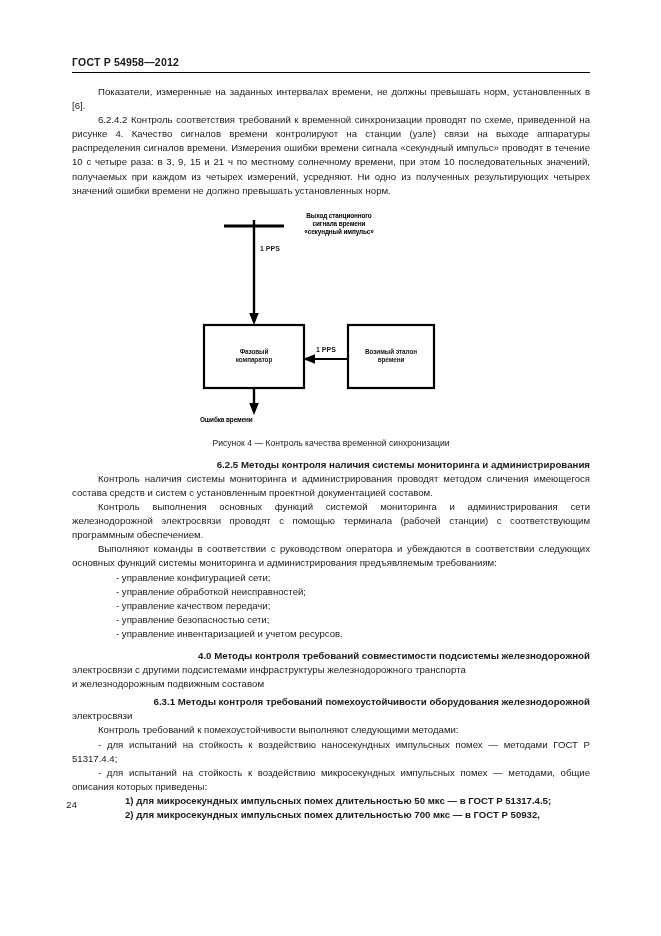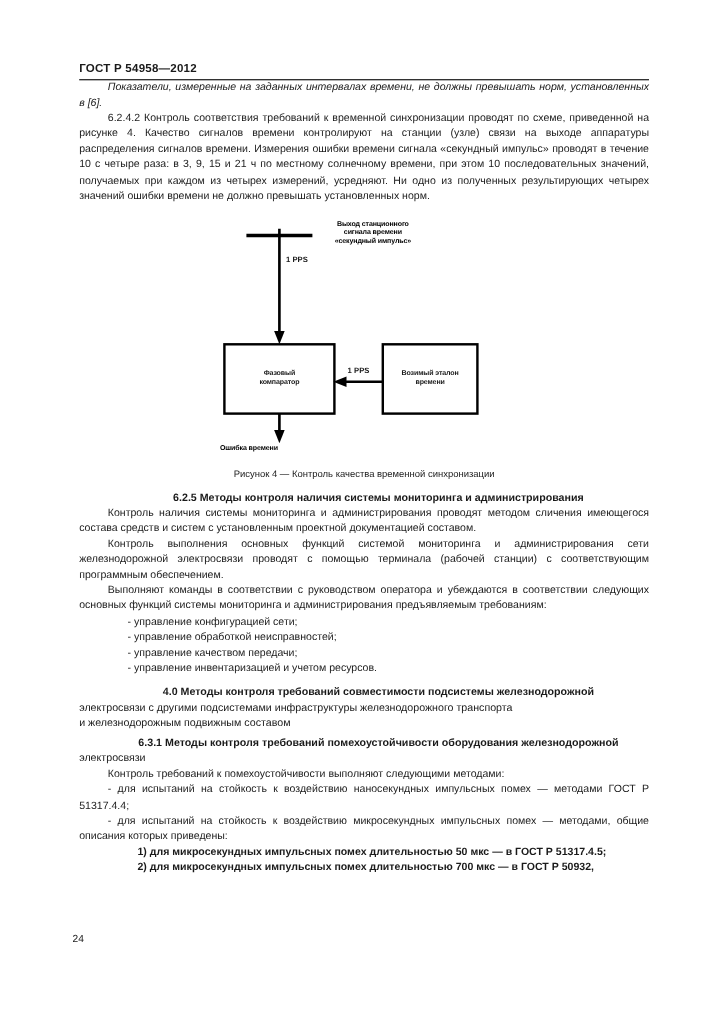--- a/index.html
+++ b/index.html
@@ -39,29 +39,29 @@
   }
   p.body-par {
     font-size: 9.6px;
     line-height: 14.1px;
     text-align: justify;
     text-indent: 26px;
     margin: 0;
     hyphens: none;
   }
   p.body-par.first {
-    font-style: italic;
+    margin-top: 12px;
   }
   h3.sec {
     font-size: 9.7px;
     font-weight: bold;
     line-height: 14.1px;
     margin: 0;
     text-indent: 26px;
-    text-align: center;
+    text-align: right;
   }
   h3.sec.block {
     text-indent: 26px;
   }
   .sec-cont {
     font-size: 9.7px;
     font-weight: normal;
     line-height: 14.1px;
     margin: 0;
     text-indent: 0;
@@ -135,23 +135,24 @@
     font-family: "Liberation Sans", sans-serif;
   }
   svg.fig-svg {
     position: absolute;
     left: 0;
     top: 0;
   }
   .page-num {
     position: absolute;
     left: 66px;
-    top: 848px;
+    top: 800px;
     font-size: 9.3px;
     color: #1a1a1a;
+    font-family: Liberation Mono, monospace;
   }
 </style>
 </head>
 <body>
 
 <div id="page">
 
   <div class="content">
 
     <div class="doc-header">ГОСТ Р 54958—2012</div>
@@ -213,20 +214,21 @@
 
     <h3 class="sec">6.2.5  Методы контроля наличия системы мониторинга и администрирования</h3>
     <p class="body-par">Контроль наличия системы мониторинга и администрирования проводят методом сличения имеющегося состава средств и систем с установленным проектной документацией составом.</p>
     <p class="body-par">Контроль выполнения основных функций системой мониторинга и администрирования сети железнодорожной электросвязи проводят с помощью терминала (рабочей станции) с соответствующим программным обеспечением.</p>
     <p class="body-par">Выполняют команды в соответствии с руководством оператора и убеждаются в соответствии следующих основных функций системы мониторинга и администрирования предъявляемым требованиям:</p>
 
     <ul class="dash-list">
       <li>- управление конфигурацией сети;</li>
       <li>- управление обработкой неисправностей;</li>
       <li>- управление качеством передачи;</li>
+      <li>- управление безопасностью сети;</li>
       <li>- управление инвентаризацией и учетом ресурсов.</li>
     </ul>
 
     <div class="spacer-8"></div>
 
     <h3 class="sec block">
       <span>4.0  Методы контроля требований совместимости подсистемы железнодорожной</span>
     </h3>
     <div class="sec-cont">электросвязи с другими подсистемами инфраструктуры железнодорожного транспорта</div>
     <div class="sec-cont">и железнодорожным подвижным составом</div>

